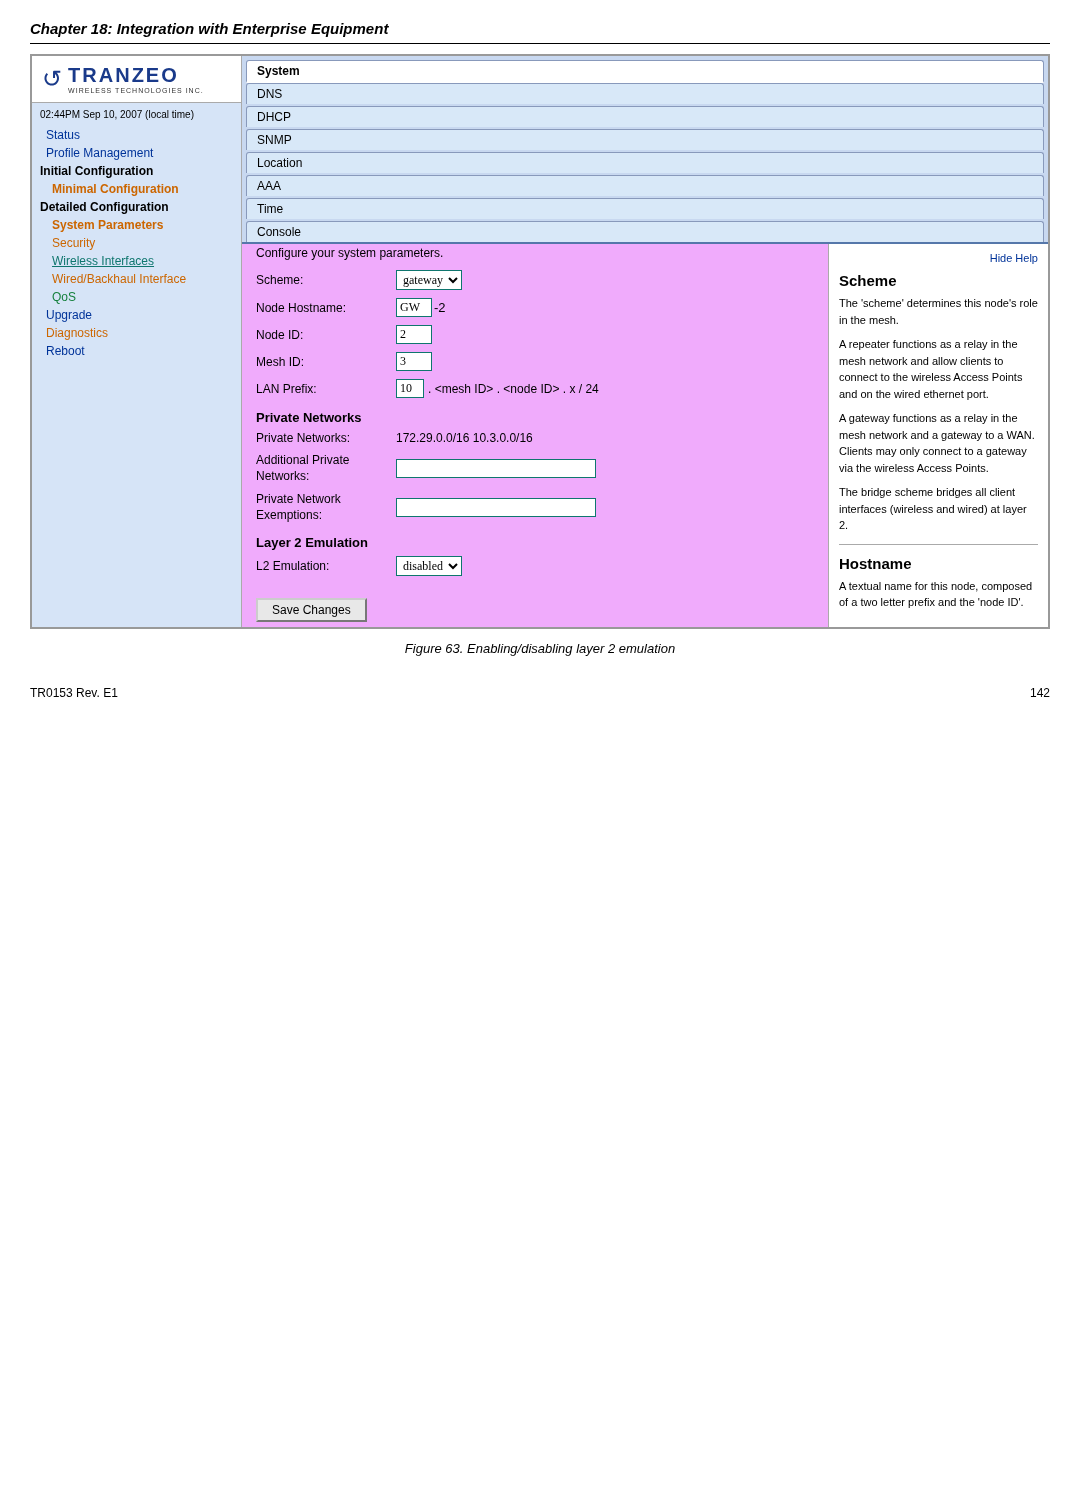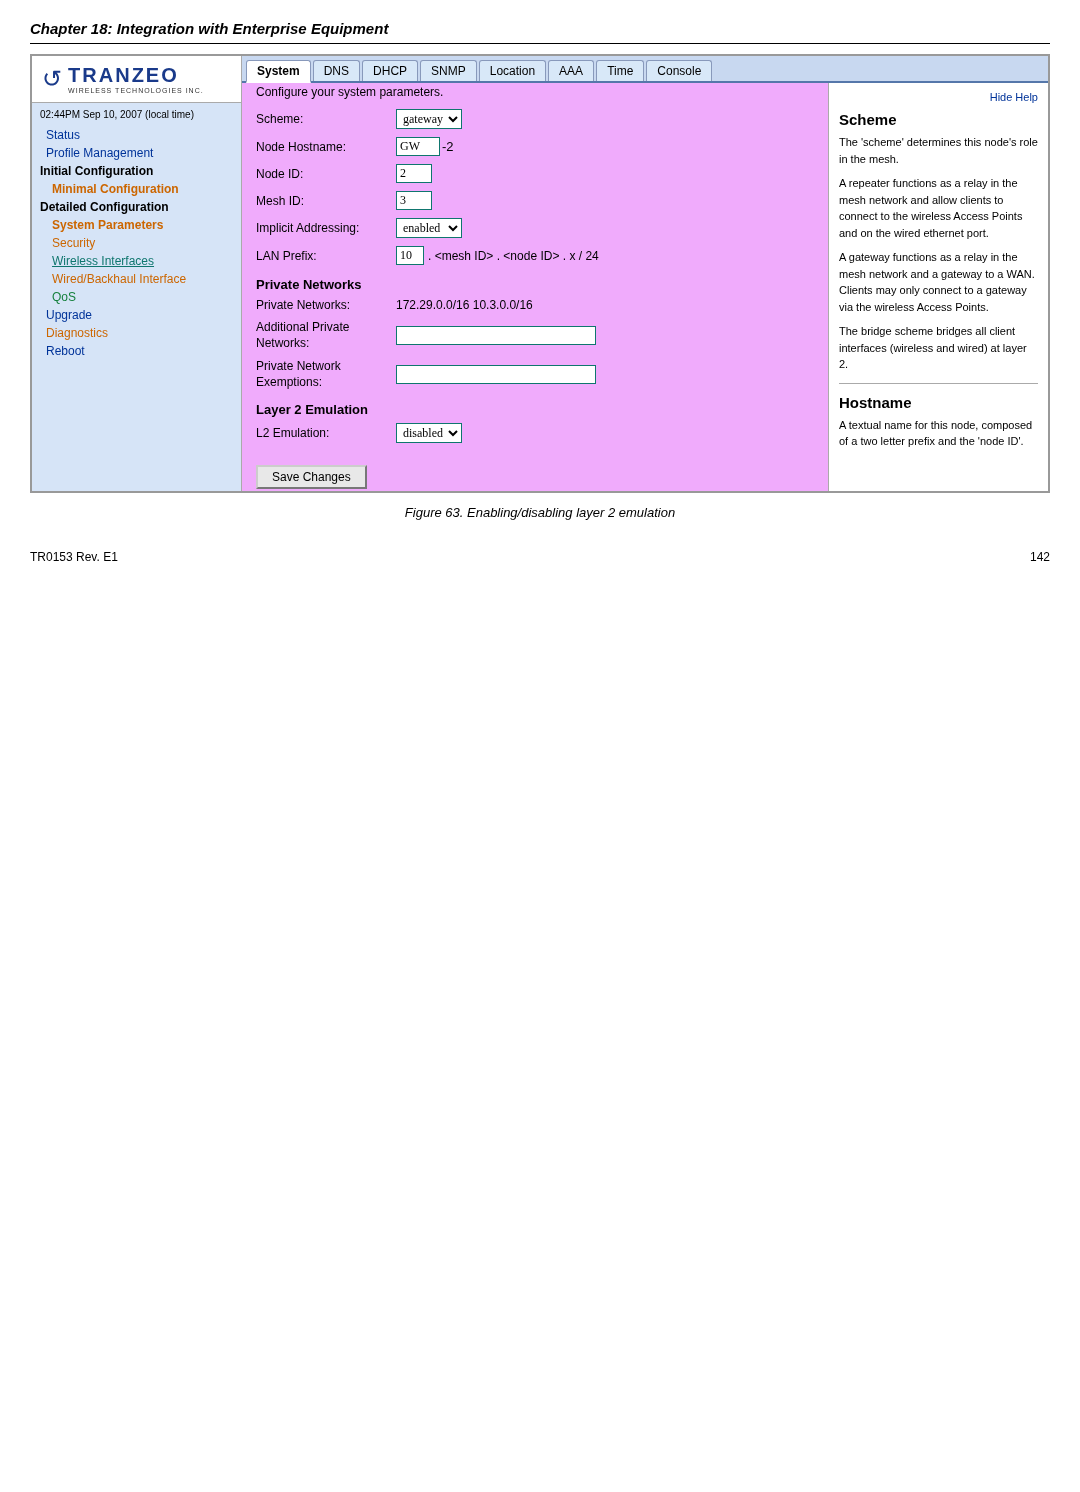--- a/index.html
+++ b/index.html
@@ -90,21 +90,21 @@
     }
     
     .main-content {
       flex: 1;
       display: flex;
       flex-direction: column;
     }
     
     .tab-bar {
       display: flex;
-      flex-direction: row;
+      flex-direction: column;
       background: #c8d8f0;
       border-bottom: 2px solid #5577aa;
       padding: 4px 4px 0 4px;
       gap: 2px;
     }
     .tab {
       padding: 3px 10px;
       font-size: 12px;
       border: 1px solid #8899bb;
       background: #d8e8f8;
@@ -289,45 +289,38 @@
                 <option>gateway</option>
                 <option>repeater</option>
                 <option>bridge</option>
               </select>
             </div>
 
             
             <div class="form-row">
               <div class="form-label">Node Hostname:</div>
               <div class="node-hostname-row">
-                <input class="form-input" style="width: 44px;" type="text" value="GW">
+                <input class="form-input" style="width: 36px;" type="text" value="GW">
                 <span>-2</span>
               </div>
             </div>
 
             
             <div class="form-row">
               <div class="form-label">Node ID:</div>
               <input class="form-input" style="width: 36px;" type="text" value="2">
             </div>
 
             
             <div class="form-row">
               <div class="form-label">Mesh ID:</div>
               <input class="form-input" style="width: 36px;" type="text" value="3">
             </div>
 
             
-            <div class="form-row">
-              <div class="form-label">Implicit Addressing:</div>
-              <select class="form-input">
-                <option>enabled</option>
-                <option>disabled</option>
-              </select>
-            </div>
 
             
             <div class="form-row">
               <div class="form-label">LAN Prefix:</div>
               <div class="lan-prefix-row">
                 <input class="form-input" style="width: 28px;" type="text" value="10">
                 <span>. &lt;mesh ID&gt; . &lt;node ID&gt; . x / 24</span>
               </div>
             </div>
 

